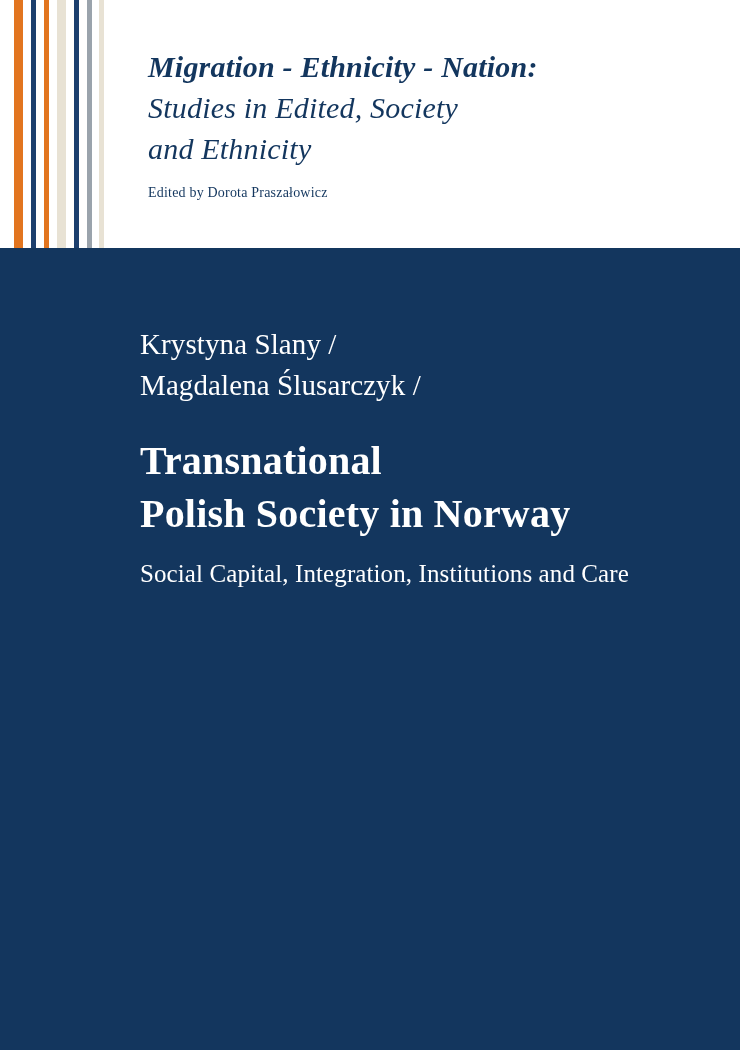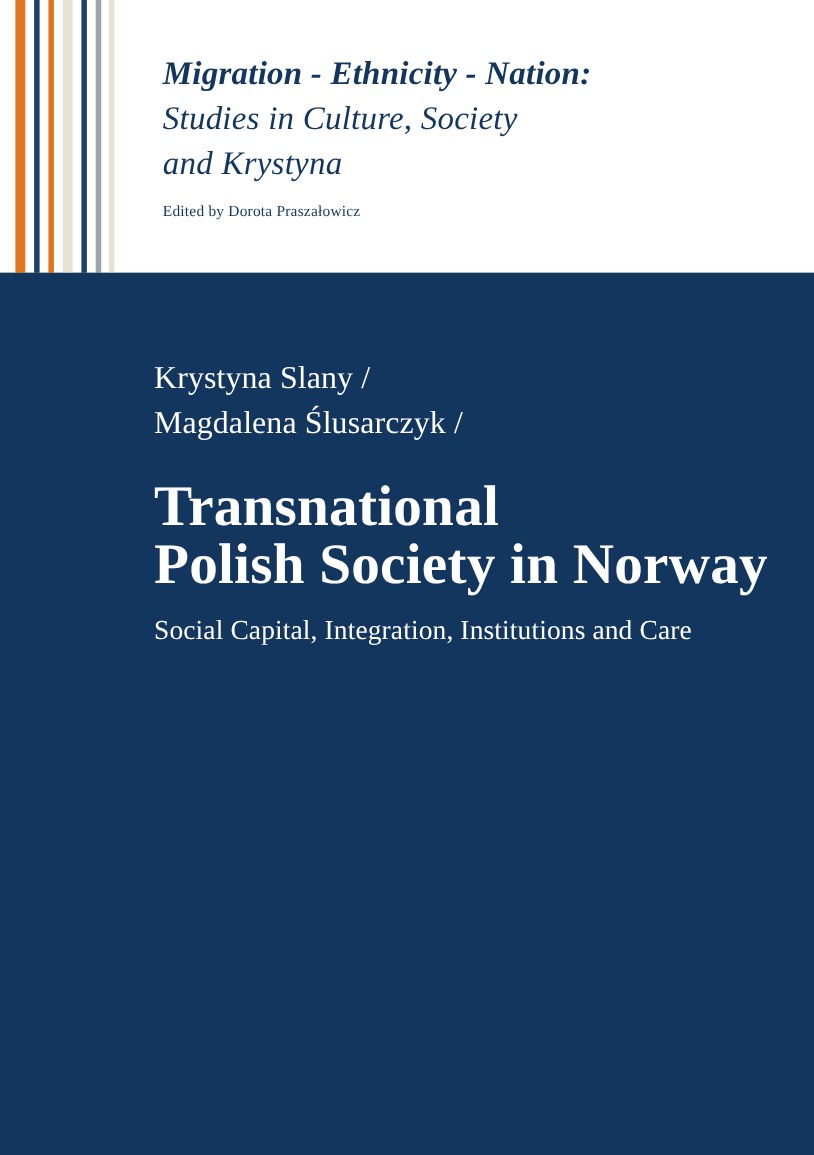--- a/index.html
+++ b/index.html
@@ -8,21 +8,21 @@
     background: #ffffff;
   }
   body {
     font-family: "Liberation Serif", serif;
   }
   .cover {
     position: relative;
     width: 740px;
     height: 1050px;
     overflow: hidden;
-    background: #14532d;
+    background: #b91c1c;
   }
 
   
   .top-band {
     position: absolute;
     left: 0;
     top: 0;
     width: 740px;
     height: 248px;
     background: #ffffff;
@@ -92,21 +92,21 @@
     line-height: 41px;
     color: #ffffff;
     letter-spacing: 0.1px;
   }
   .editors .ln { display: block; white-space: nowrap; }
 
   .book-title {
     margin-top: 28px;
     font-family: "Liberation Serif", serif;
     font-weight: bold;
-    font-size: 52px;
+    font-size: 40px;
     line-height: 53px;
     color: #ffffff;
     letter-spacing: 0.2px;
   }
   .book-title .ln { display: block; white-space: nowrap; }
 
   .subtitle {
     margin-top: 20px;
     font-family: "Liberation Serif", serif;
     font-size: 25px;
@@ -128,22 +128,22 @@
       <span class="stripe" style="left:44px;width:5px;background:#e2751f;"></span>
       <span class="stripe" style="left:57px;width:9px;background:#e8e2d4;"></span>
       <span class="stripe" style="left:74px;width:5px;background:#1c3f6e;"></span>
       <span class="stripe" style="left:87px;width:5px;background:#9aa3ac;"></span>
       <span class="stripe" style="left:99px;width:5px;background:#e8e2d4;"></span>
     </div>
 
     <div class="series-block">
       <div class="series-title">
         <span class="line1">Migration - Ethnicity - Nation:</span><br>
-        <span class="line2">Studies in Culture, Society</span><br>
-        <span class="line3">and Krystyna</span>
+        <span class="line2">Studies in Edited, Society</span><br>
+        <span class="line3">and Ethnicity</span>
       </div>
       <div class="series-editor">Edited by Dorota Praszałowicz</div>
     </div>
 
   </div>
 
   <div class="main-area">
 
     <div class="text-block">
 

